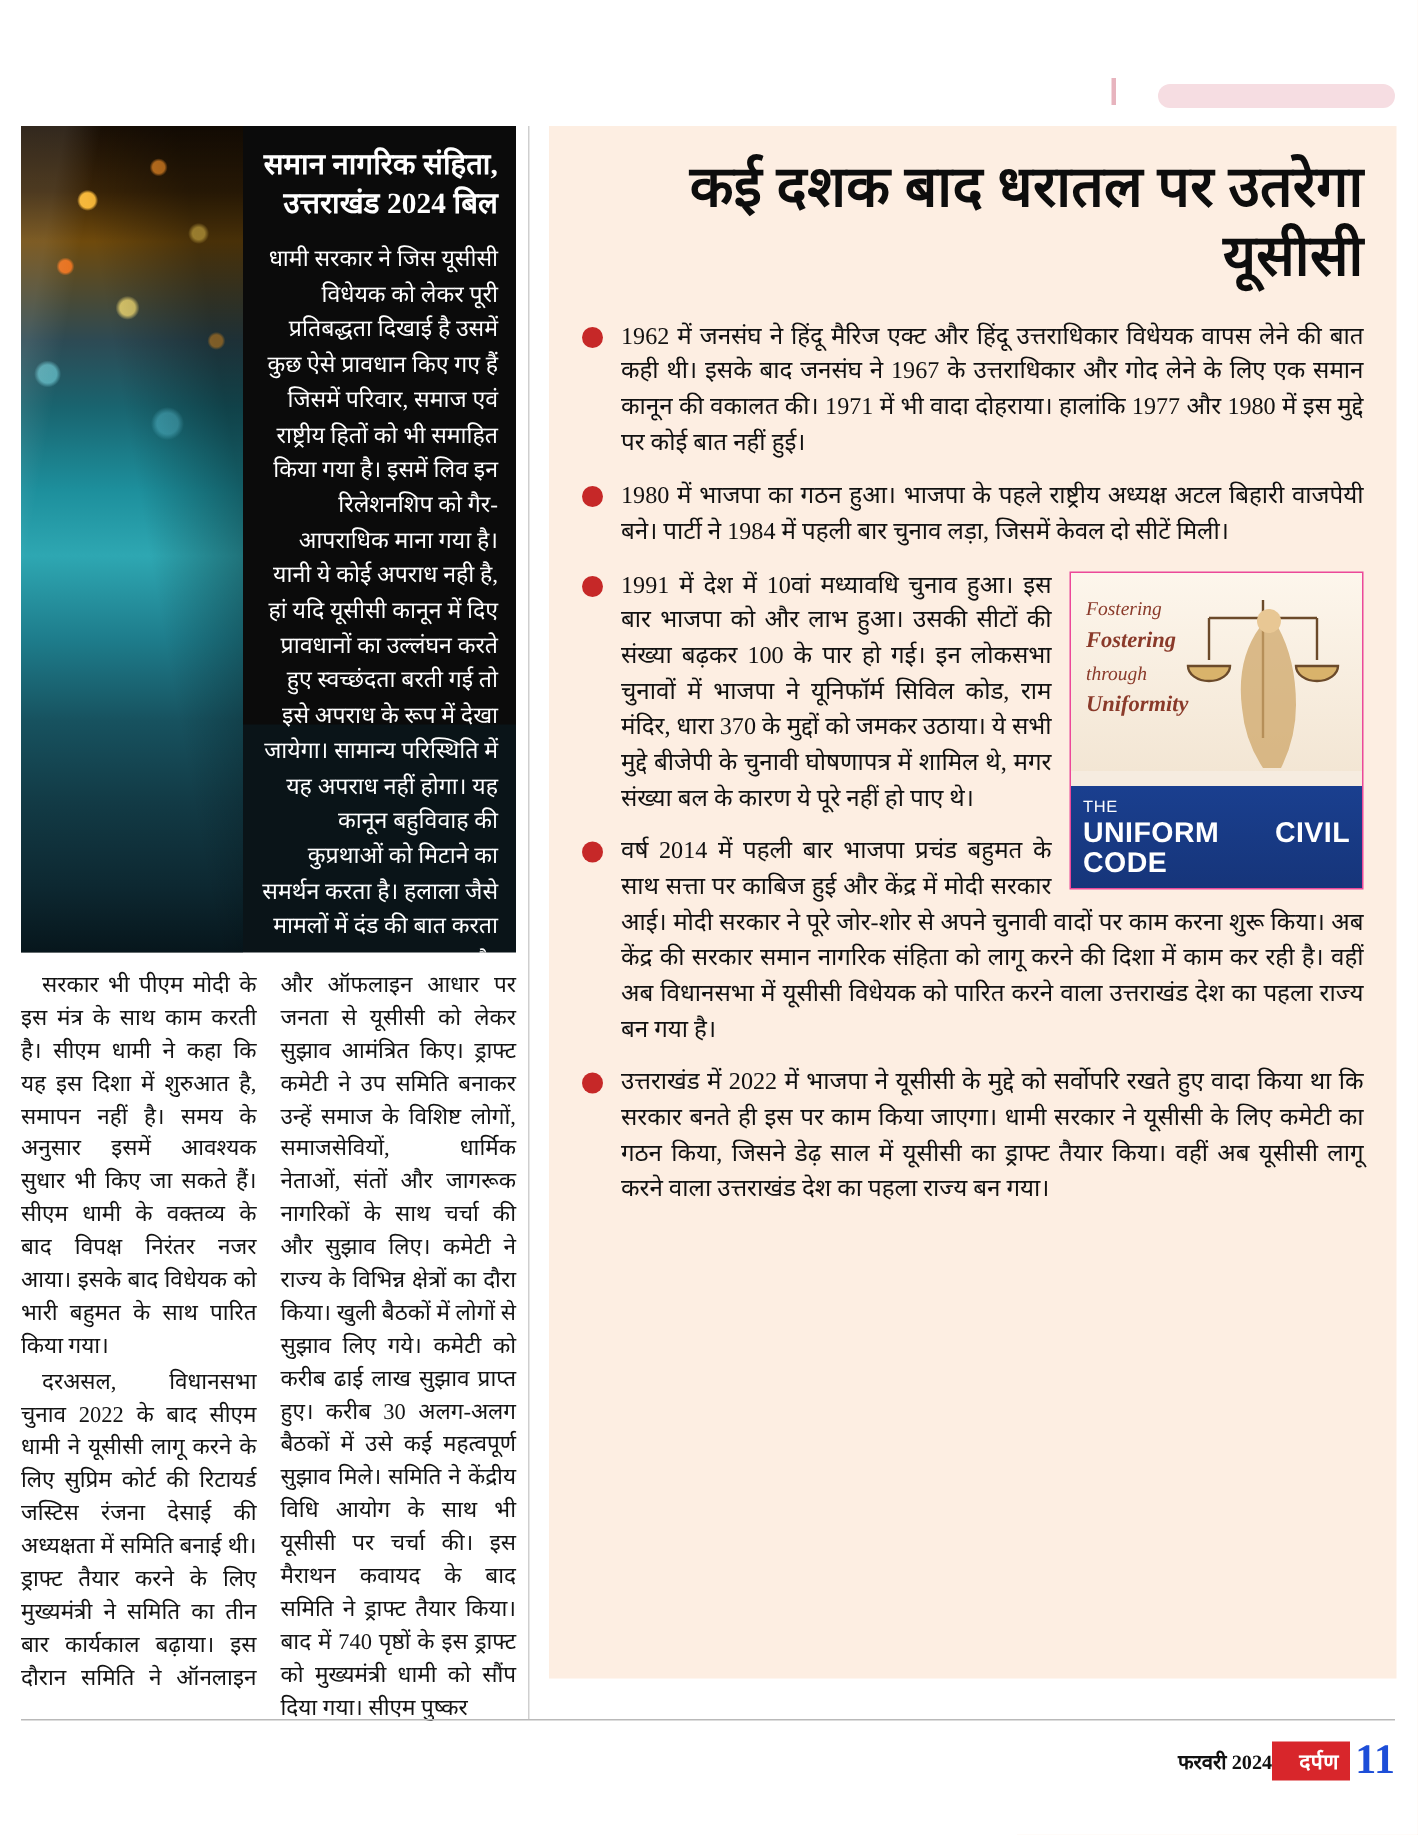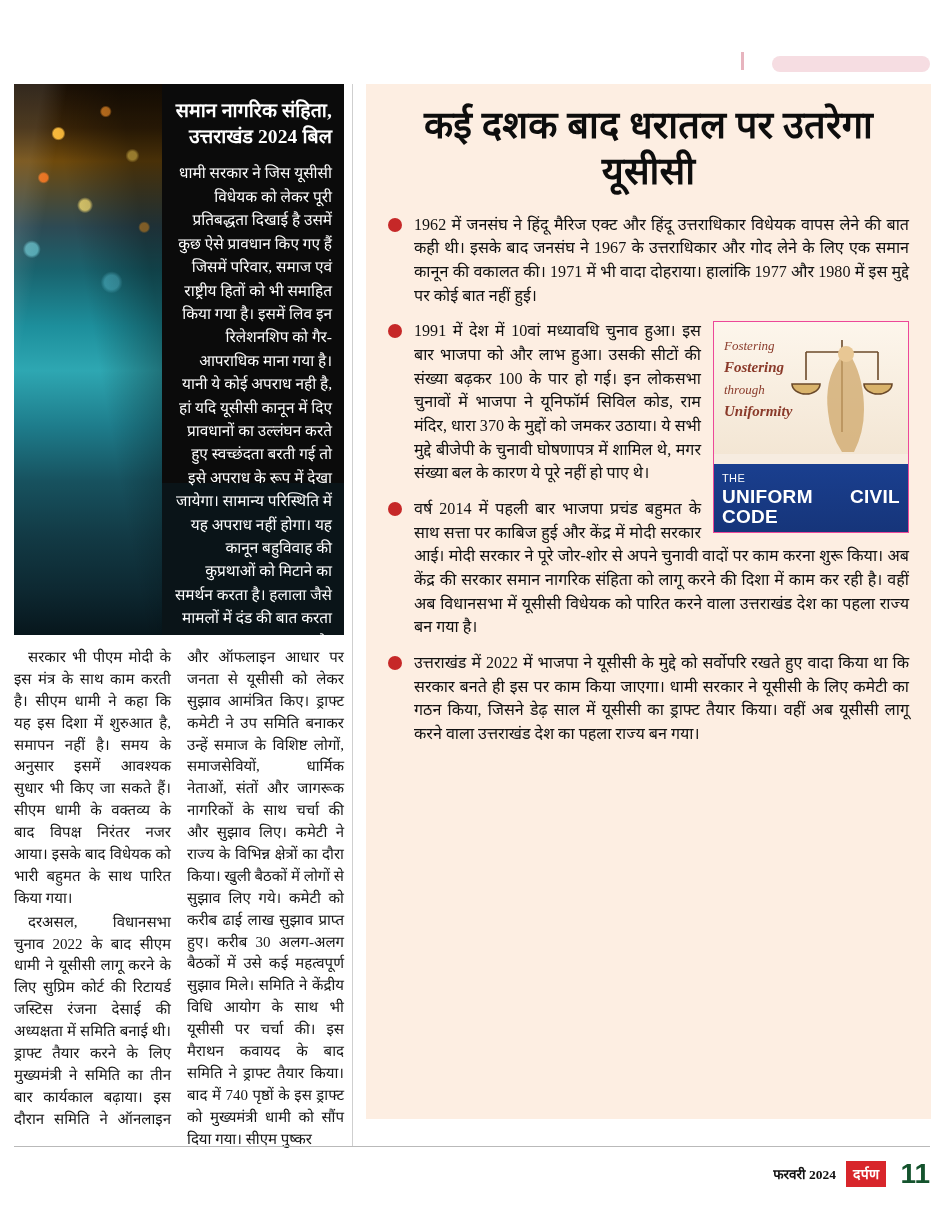--- a/index.html
+++ b/index.html
@@ -108,21 +108,21 @@
 
   
   .right-col {
     position: absolute; left: 366px; top: 84px;
     width: 565px; height: 1035px;
     background: #fdeee2;
     padding: 18px 22px 14px 22px;
   }
   .headline {
     margin: 0 0 18px 0;
-    text-align: center;
+    text-align: right;
     font-weight: bold;
     font-size: 38px;
     line-height: 1.22;
     letter-spacing: .2px;
     color: #0d0d0d;
   }
 
   ul.bullets { margin: 0; padding: 0; list-style: none; }
   ul.bullets li {
     position: relative;
@@ -184,35 +184,35 @@
 
   
   .footer-rule {
     position: absolute; left: 14px; top: 1146px;
     width: 916px; height: 1px; background: #b9b9b9;
   }
   .footer {
     position: absolute; left: 600px; top: 1154px;
     width: 330px; height: 40px;
     display: flex; align-items: center; justify-content: flex-end;
-    gap: 10px;
+    gap: 0;
   }
   .foot-date {
     font-size: 13.5px; font-weight: bold; color: #111;
   }
   .foot-logo {
     background: #d8262b; color: #fff;
     font-family: "Liberation Sans", sans-serif;
     font-weight: bold; font-size: 14px;
-    padding: 3px 7px 4px 7px;
+    padding: 3px 7px 4px 18px;
     letter-spacing: .3px;
   }
   .foot-page {
-    font-family: Liberation Sans, sans-serif;
-    font-weight: bold; font-size: 28px; color: #14532d;
+    font-family: Liberation Serif, serif;
+    font-weight: bold; font-size: 28px; color: #1d4ed8;
     margin-left: 4px;
   }
 </style>
 </head>
 <body>
 
 <div class="top-tick"></div>
 <div class="top-bar"></div>
 
 <div class="left-col">
@@ -233,20 +233,24 @@
 
 <div class="v-divider"></div>
 
 <div class="right-col">
   <h1 class="headline">कई दशक बाद धरातल पर उतरेगा यूसीसी</h1>
 
   <ul class="bullets">
     <li>
       <span class="dot"></span>
       <span>1962 में जनसंघ ने हिंदू मैरिज एक्ट और हिंदू उत्तराधिकार विधेयक वापस लेने की बात कही थी। इसके बाद जनसंघ ने 1967 के उत्तराधिकार और गोद लेने के लिए एक समान कानून की वकालत की। 1971 में भी वादा दोहराया। हालांकि 1977 और 1980 में इस मुद्दे पर कोई बात नहीं हुई।</span>
+    </li>
+    <li>
+      <span class="dot"></span>
+      <span>1980 में भाजपा का गठन हुआ। भाजपा के पहले राष्ट्रीय अध्यक्ष अटल बिहारी वाजपेयी बने। पार्टी ने 1984 में पहली बार चुनाव लड़ा, जिसमें केवल दो सीटें मिली।</span>
     </li>
 
     <li>
       <span class="dot"></span>
 
       <div class="figure">
         <div class="fig-top">
           <div class="fig-words">
             <span>Fostering</span>
             <b>Fostering</b>

